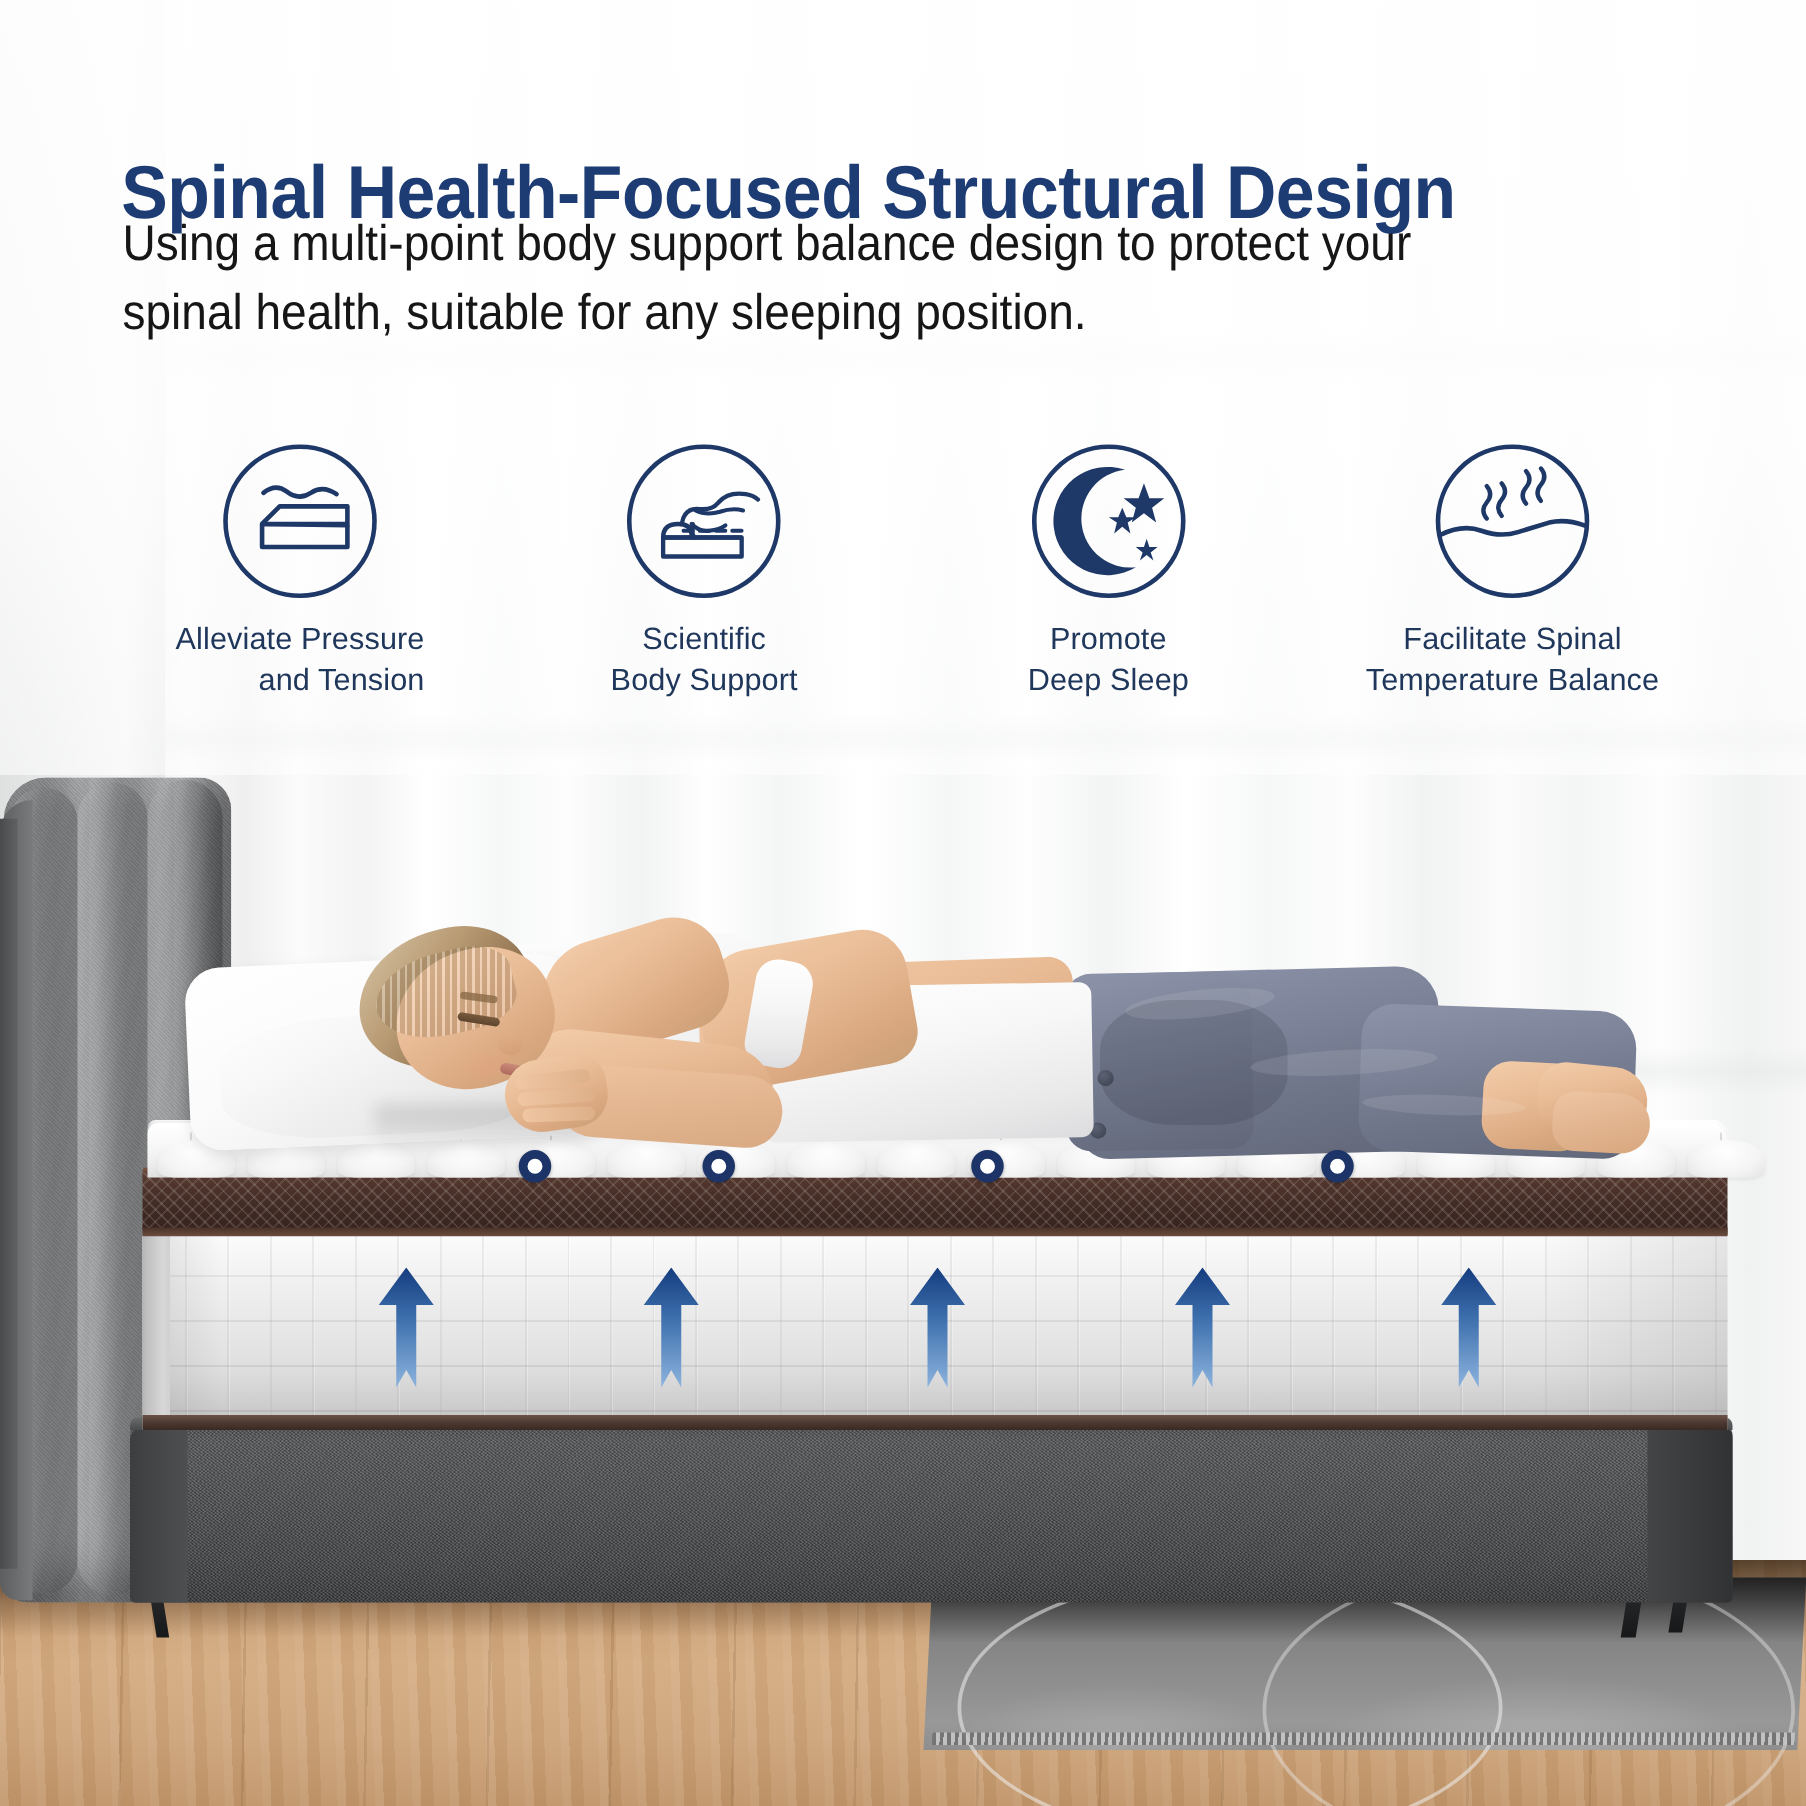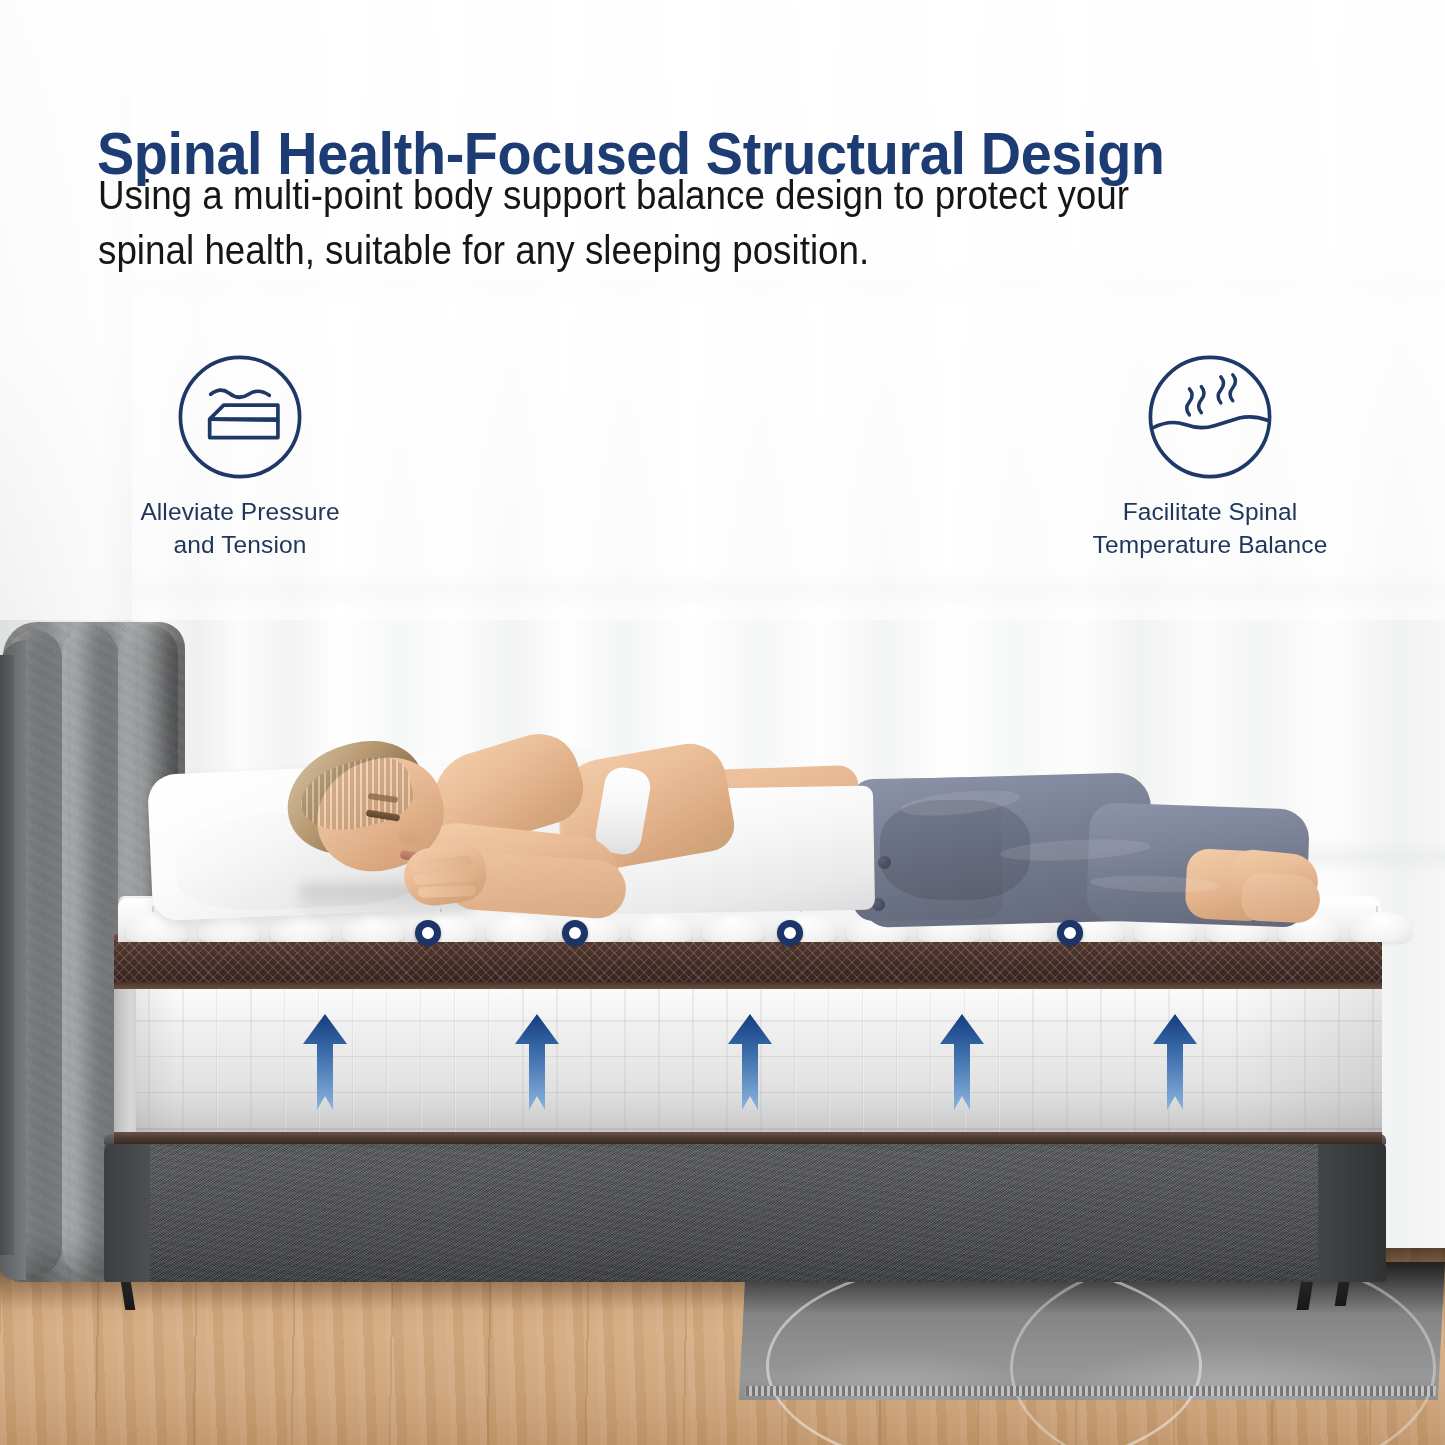--- a/index.html
+++ b/index.html
@@ -285,25 +285,51 @@
   <div class="features">
 
     <div class="feature">
       <svg class="f-icon" viewBox="0 0 120 120">
         <circle cx="60" cy="60" r="55" fill="none" stroke="#1e3867" stroke-width="3.4"></circle>
         <path d="M33 39 q9 -7 17 -1 q9 7 18 1 q9 -6 19 1" fill="none" stroke="#1e3867" stroke-width="3.4" stroke-linecap="round"></path>
         <path d="M32 62 L45 49 L95 49 L95 63 Z" fill="none" stroke="#1e3867" stroke-width="3.4" stroke-linejoin="round"></path>
         <path d="M32 62 L32 79 L95 79 L95 63" fill="none" stroke="#1e3867" stroke-width="3.4" stroke-linejoin="round"></path>
         <line x1="32" y1="62" x2="95" y2="62" stroke="#1e3867" stroke-width="3.4"></line>
       </svg>
-      <div class="f-label" style="color: rgb(32, 55, 92);">Alleviate Pressure
+      <div class="f-label" style="color: rgb(32, 55, 92); text-align: right;">Alleviate Pressure
 and Tension</div>
     </div>
 
-
+    <div class="feature">
+      <svg class="f-icon" viewBox="0 0 120 120">
+        <circle cx="60" cy="60" r="55" fill="none" stroke="#1e3867" stroke-width="3.4"></circle>
+        <path d="M30 72 L30 86 L88 86 L88 72 Z" fill="none" stroke="#1e3867" stroke-width="3.2" stroke-linejoin="round"></path>
+        <line x1="30" y1="72" x2="88" y2="72" stroke="#1e3867" stroke-width="3.2"></line>
+        <path d="M30 72 q0 -10 11 -10 q10 0 10 8" fill="none" stroke="#1e3867" stroke-width="3.2" stroke-linecap="round"></path>
+        <path d="M44 61 q2 -11 13 -10 q9 1 14 -5 q7 -8 20 -6 q6 1 9 4" fill="none" stroke="#1e3867" stroke-width="3.2" stroke-linecap="round"></path>
+        <path d="M54 52 q8 4 18 1 q9 -3 17 -1" fill="none" stroke="#1e3867" stroke-width="3.0" stroke-linecap="round"></path>
+        <path d="M51 62 q6 6 13 5 q8 -1 12 -4" fill="none" stroke="#1e3867" stroke-width="3.0" stroke-linecap="round"></path>
+        <line x1="45" y1="67" x2="88" y2="67" stroke="#1e3867" stroke-width="2.8" stroke-dasharray="7 5" stroke-linecap="round"></line>
+        <path d="M52 62 q-1 7 1 10" fill="none" stroke="#1e3867" stroke-width="3.0" stroke-linecap="round"></path>
+      </svg>
+      <div class="f-label" style="color: rgb(32, 55, 92);">Scientific
+Body Support</div>
+    </div>
+
+    <div class="feature">
+      <svg class="f-icon" viewBox="0 0 120 120">
+        <circle cx="60" cy="60" r="55" fill="none" stroke="#1e3867" stroke-width="3.4"></circle>
+        <path d="M72 22 a40 40 0 1 0 8 72 a33 33 0 1 1 -8 -72 Z" fill="#1e3867"></path>
+        <polygon fill="#1e3867" points="86,32 90,43 101,43 92,50 95,61 86,54 77,61 80,50 71,43 82,43"></polygon>
+        <polygon fill="#1e3867" points="70,50 73,57 80,57 74,61 76,69 70,64 64,69 66,61 60,57 67,57"></polygon>
+        <polygon fill="#1e3867" points="88,73 90,79 96,79 91,83 93,89 88,85 83,89 85,83 80,79 86,79"></polygon>
+      </svg>
+      <div class="f-label" style="color: rgb(32, 55, 92);">Promote
+Deep Sleep</div>
+    </div>
 
     <div class="feature">
       <svg class="f-icon" viewBox="0 0 120 120">
         <circle cx="60" cy="60" r="55" fill="none" stroke="#1e3867" stroke-width="3.4"></circle>
         <path d="M7 70 q16 -8 30 -3 q14 5 27 1 q13 -4 23 -7 q12 -3 26 2" fill="none" stroke="#1e3867" stroke-width="3.4" stroke-linecap="round"></path>
         <path d="M41 58 q-5 -6 0 -12 q5 -6 0 -12" fill="none" stroke="#1e3867" stroke-width="3.2" stroke-linecap="round"></path>
         <path d="M52 56 q-5 -6 0 -12 q5 -6 0 -12" fill="none" stroke="#1e3867" stroke-width="3.2" stroke-linecap="round"></path>
         <path d="M70 47 q-5 -6 0 -12 q5 -6 0 -12" fill="none" stroke="#1e3867" stroke-width="3.2" stroke-linecap="round"></path>
         <path d="M81 45 q-5 -6 0 -12 q5 -6 0 -12" fill="none" stroke="#1e3867" stroke-width="3.2" stroke-linecap="round"></path>
       </svg>

